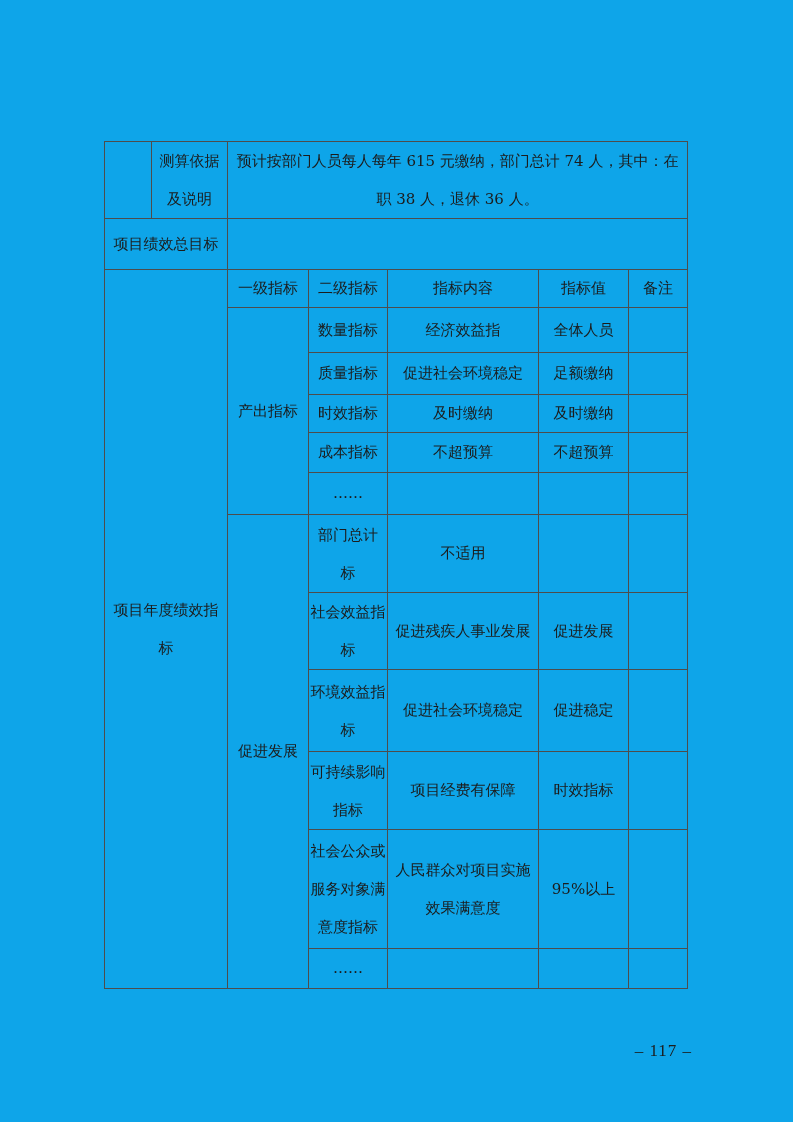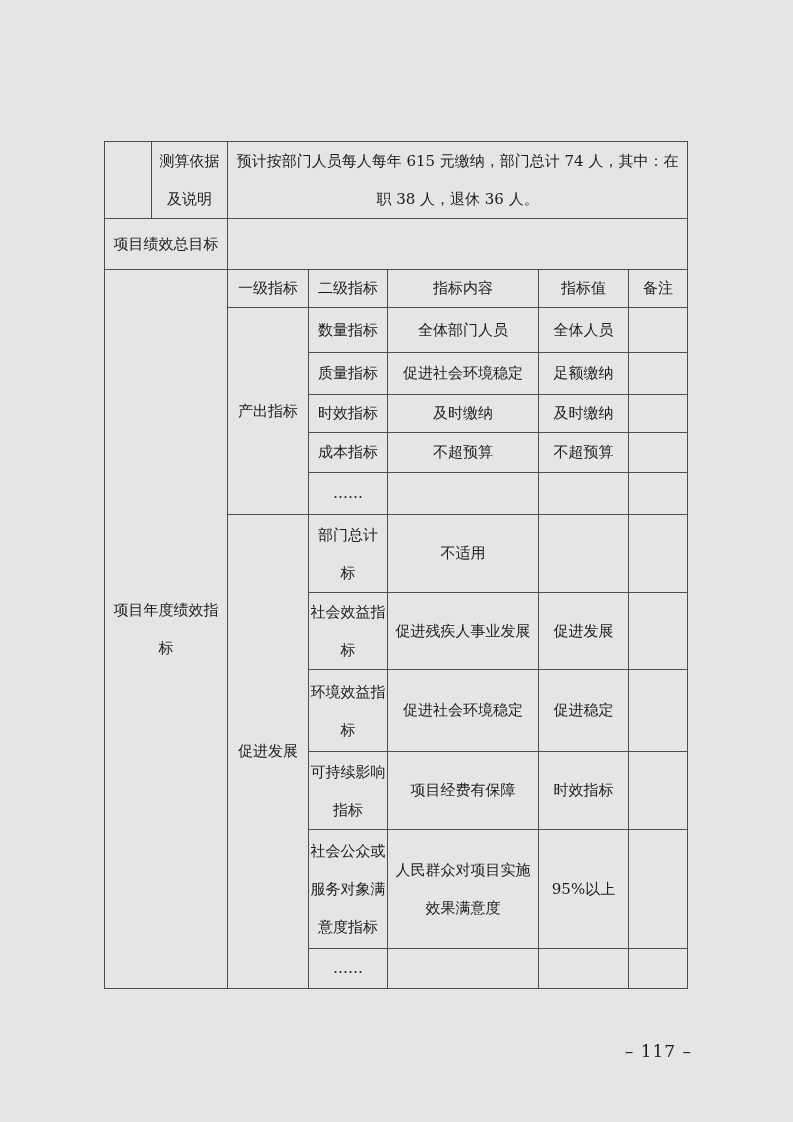--- a/index.html
+++ b/index.html
@@ -1,19 +1,19 @@
 <!DOCTYPE html>
 <html><head>
 <meta charset="utf-8">
 <style>
   html,body{margin:0;padding:0;background:#ffffff;}
   .page{
     position:relative;
     width:793px;height:1122px;
-    background:#e5e5e5;
+    background:#0ea5e9;
     font-family:"DejaVu Serif","Liberation Serif",serif;
     color:#1c1c1c;
     overflow:hidden;
   }
   table.grid{
     position:absolute;left:104px;top:141px;
     width:583px;
     border-collapse:collapse;
     table-layout:fixed;
   }
@@ -27,20 +27,21 @@
   }
   .ln{line-height:38px;white-space:nowrap;}
   td.measure-text{font-size:14.5px;}
   .pagenum{
     position:absolute;
     top:1041px;right:101px;
     font-size:17px;
     letter-spacing:1px;
     color:#1c1c1c;
     white-space:nowrap;
+    font-family:Liberation Serif, serif;
   }
 </style>
 </head>
 <body>
 
 <div class="page">
 
   <table class="grid">
     <colgroup>
       <col style="width:47px">
@@ -78,21 +79,21 @@
       <td>一级指标</td>
       <td>二级指标</td>
       <td>指标内容</td>
       <td>指标值</td>
       <td>备注</td>
     </tr>
 
     <tr style="height:45px">
       <td rowspan="5">产出指标</td>
       <td>数量指标</td>
-      <td>全体部门人员</td>
+      <td>经济效益指</td>
       <td>全体人员</td>
       <td></td>
     </tr>
     <tr style="height:42px">
       <td>质量指标</td>
       <td>促进社会环境稳定</td>
       <td>足额缴纳</td>
       <td></td>
     </tr>
     <tr style="height:38px">

